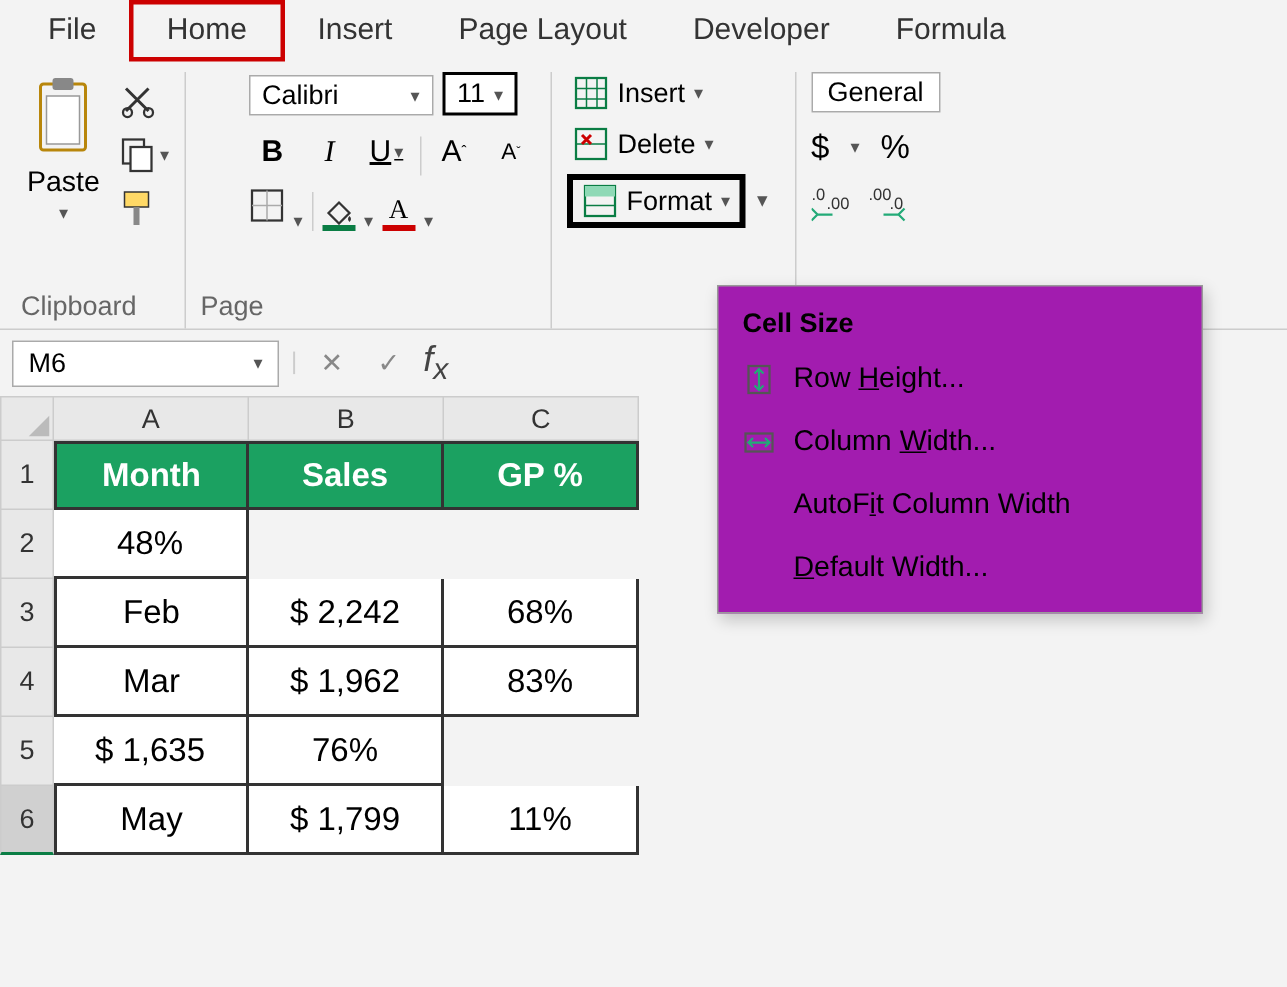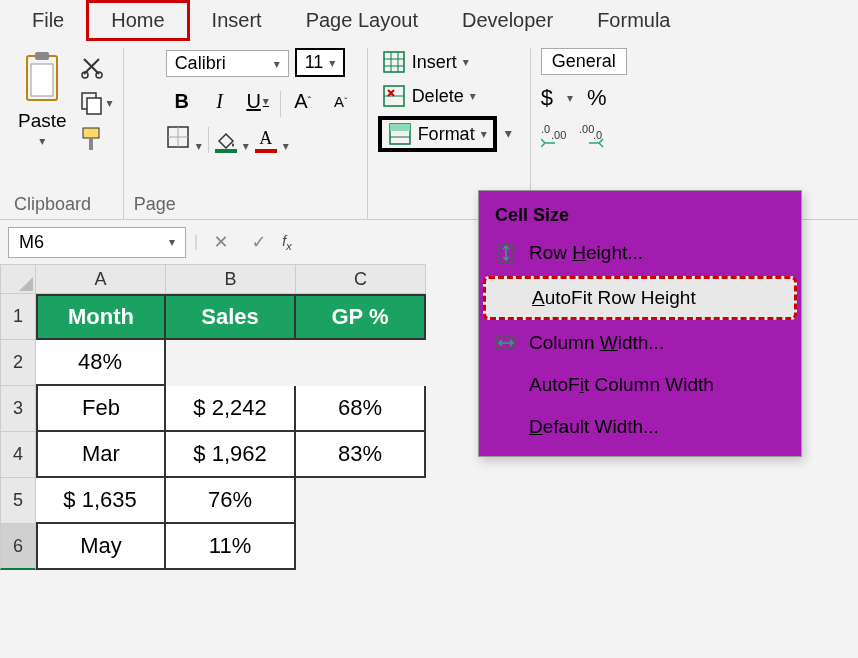--- a/index.html
+++ b/index.html
@@ -44,21 +44,21 @@
     .number-group-body { display: flex; flex-direction: column; gap: 10px; }
     .num-select { background: #fff; border: 1px solid #aaa; padding: 2px 10px; font-size: 18px; display: flex; align-items: center; gap: 20px; }
     .num-row { display: flex; gap: 14px; align-items: center; font-size: 22px; }
     .dec-btns { display: flex; gap: 10px; }
     .dec-btns svg { width: 28px; height: 28px; }
     
     .formula-bar { display: flex; align-items: center; height: 44px; padding: 6px 8px; gap: 8px; }
     .name-box { background: #fff; border: 1px solid #aaa; padding: 4px 10px; font-size: 18px; display: flex; align-items: center; gap: 60px; width: 178px; justify-content: space-between; }
     .fb-btn { width: 30px; display: flex; justify-content: center; color: #888; font-size: 18px; }
     .fb-divider { color: #ccc; }
-    .fx-label { font-style: italic; font-size: 14px; color: #444; }
+    .fx-label { font-style: italic; font-size: 24px; color: #444; }
     
     .grid-area { position: relative; }
     .col-headers { display: flex; }
     .corner { width: 36px; height: 30px; background: #e8e8e8; border: 1px solid #ccc; display: flex; align-items: flex-end; justify-content: flex-end; padding: 2px; }
     .corner svg { width: 14px; height: 14px; }
     .col-header { width: 130px; height: 30px; background: #e8e8e8; border: 1px solid #ccc; border-left: none; display: flex; align-items: center; justify-content: center; font-size: 18px; color: #333; }
     .grid-row { display: flex; }
     .row-header { width: 36px; height: 46px; background: #e8e8e8; border: 1px solid #ccc; border-top: none; display: flex; align-items: center; justify-content: center; font-size: 18px; color: #333; }
     .row-header.active { background: #d0d0d0; border-bottom: 2px solid #0a7d44; }
     .cell { width: 130px; height: 46px; border-right: 2px solid #333; border-bottom: 2px solid #333; display: flex; align-items: center; justify-content: center; font-size: 22px; background: #fff; }
@@ -287,37 +287,34 @@
     <div class="cell">83%</div>
   </div>
   <div class="grid-row">
     <div class="row-header">5</div>
     <div class="cell">$  1,635</div>
     <div class="cell">76%</div>
   </div>
   <div class="grid-row">
     <div class="row-header active">6</div>
     <div class="cell first">May</div>
+    <div class="cell">$  1,799</div>
     <div class="cell">11%</div>
   </div>
 </div>
 
 <div class="dropdown-menu">
   <div class="dd-header">Cell Size</div>
   <div class="dd-item">
     <svg viewBox="0 0 22 22">
         <rect x="4" y="2" width="14" height="18" fill="none" stroke="#555" stroke-width="1.5"></rect>
         <path d="M11 4 L11 18 M8 7 L11 4 L14 7 M8 15 L11 18 L14 15" stroke="#2a7" stroke-width="1.5" fill="none"></path>
       </svg>
     <span>Row <span class="u">H</span>eight...</span>
   </div>
-  <div class="dd-item highlighted">
-    <span class="dd-icon-spacer"></span>
-    <span><span class="u">A</span>utoFit Row Height</span>
-  </div>
   <div class="dd-item">
     <svg viewBox="0 0 22 22">
         <rect x="2" y="5" width="18" height="12" fill="none" stroke="#555" stroke-width="1.5"></rect>
         <path d="M4 11 L18 11 M7 8 L4 11 L7 14 M15 8 L18 11 L15 14" stroke="#2a7" stroke-width="1.5" fill="none"></path>
       </svg>
     <span>Column <span class="u">W</span>idth...</span>
   </div>
   <div class="dd-item">
     <span class="dd-icon-spacer"></span>
     <span>AutoF<span class="u">i</span>t Column Width</span>

